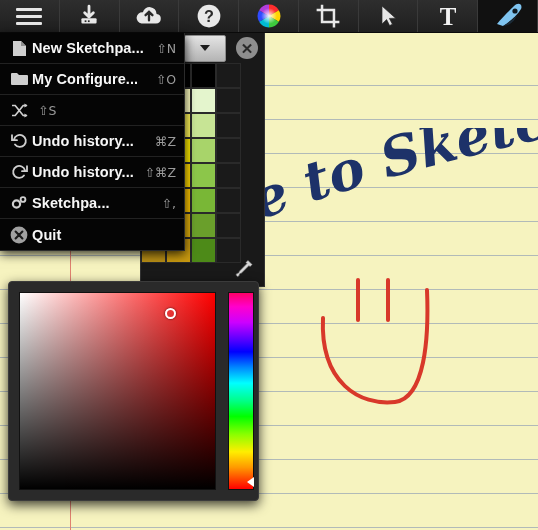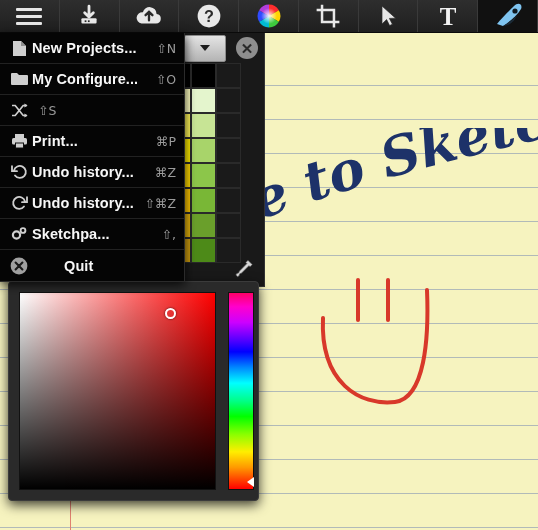--- a/index.html
+++ b/index.html
@@ -57,21 +57,21 @@
     position:absolute; left:0; top:33px; width:185px;
     background:#050505; z-index:60;
     box-shadow:0 3px 10px rgba(0,0,0,.8);
     border-right:1px solid #2b2b2b; border-bottom:1px solid #2b2b2b;
   }
   .menu-item{
     height:31px; display:flex; align-items:center;
     padding:0 8px 0 6px; color:#f2f2f2;
     border-bottom:1px solid #222; cursor:default;
   }
-  .menu-item:last-child{ border-bottom:none;gap:32px; }
+  .menu-item:last-child{ border-bottom:none; }
   .mi-icon{
     width:26px; height:20px; flex:0 0 26px;
     display:flex; align-items:center; justify-content:center;
     color:#c9c9c9;
   }
   .mi-label{
     flex:1 1 auto; font-size:14.5px; font-weight:bold;
     letter-spacing:.1px; color:#f7f7f7; white-space:nowrap;
   }
   .mi-accel{
@@ -245,51 +245,40 @@
 </div>
 
 <div id="menu">
     <div class="menu-item">
       <span class="mi-icon">
         <svg width="15" height="17" viewBox="0 0 15 17">
           <path d="M1 1h8l5 5v10H1z" fill="#cfcfcf"></path>
           <path d="M9 1v5h5" fill="#8e8e8e"></path>
         </svg>
       </span>
-      <span class="mi-label">New Projects...</span>
+      <span class="mi-label">New Sketchpa...</span>
       <span class="mi-accel">⇧N</span>
     </div>
     <div class="menu-item">
       <span class="mi-icon">
         <svg width="17" height="14" viewBox="0 0 17 14">
           <path d="M0 2a1 1 0 011-1h5l2 2h8a1 1 0 011 1v8a1 1 0 01-1 1H1a1 1 0 01-1-1z" fill="#cfcfcf"></path>
         </svg>
       </span>
       <span class="mi-label">My Configure...</span>
       <span class="mi-accel">⇧O</span>
     </div>
     <div class="menu-item">
       <span class="mi-icon">
         <svg width="17" height="15" viewBox="0 0 17 15">
           <path d="M1 2.5h3.2l8 10H16M1 12.5h3.2l8-10H16" stroke="#cfcfcf" stroke-width="1.7" fill="none"></path>
           <path d="M13.4 0.5L16.6 2.5 13.4 4.5zM13.4 10.5L16.6 12.5 13.4 14.5z" fill="#cfcfcf"></path>
         </svg>
       </span>
       <span class="mi-accel">⇧S</span>
-    </div>
-    <div class="menu-item">
-      <span class="mi-icon">
-        <svg width="17" height="16" viewBox="0 0 17 16">
-          <rect x="4" y="1" width="9" height="4" fill="#cfcfcf"></rect>
-          <rect x="1" y="5" width="15" height="6.5" rx="1.6" fill="#cfcfcf"></rect>
-          <rect x="4.5" y="10" width="8" height="5" fill="#cfcfcf" stroke="#101010" stroke-width="1"></rect>
-        </svg>
-      </span>
-      <span class="mi-label">Print...</span>
-      <span class="mi-accel">⌘P</span>
     </div>
     <div class="menu-item">
       <span class="mi-icon">
         <svg width="17" height="16" viewBox="0 0 17 16">
           <path d="M3 6.5A6 6 0 114 11.5" stroke="#cfcfcf" stroke-width="1.8" fill="none" stroke-linecap="round"></path>
           <path d="M1 2.2v5h5" stroke="#cfcfcf" stroke-width="1.8" fill="none" stroke-linecap="round"></path>
         </svg>
       </span>
       <span class="mi-label">Undo history...</span>
       <span class="mi-accel">⌘Z</span>

